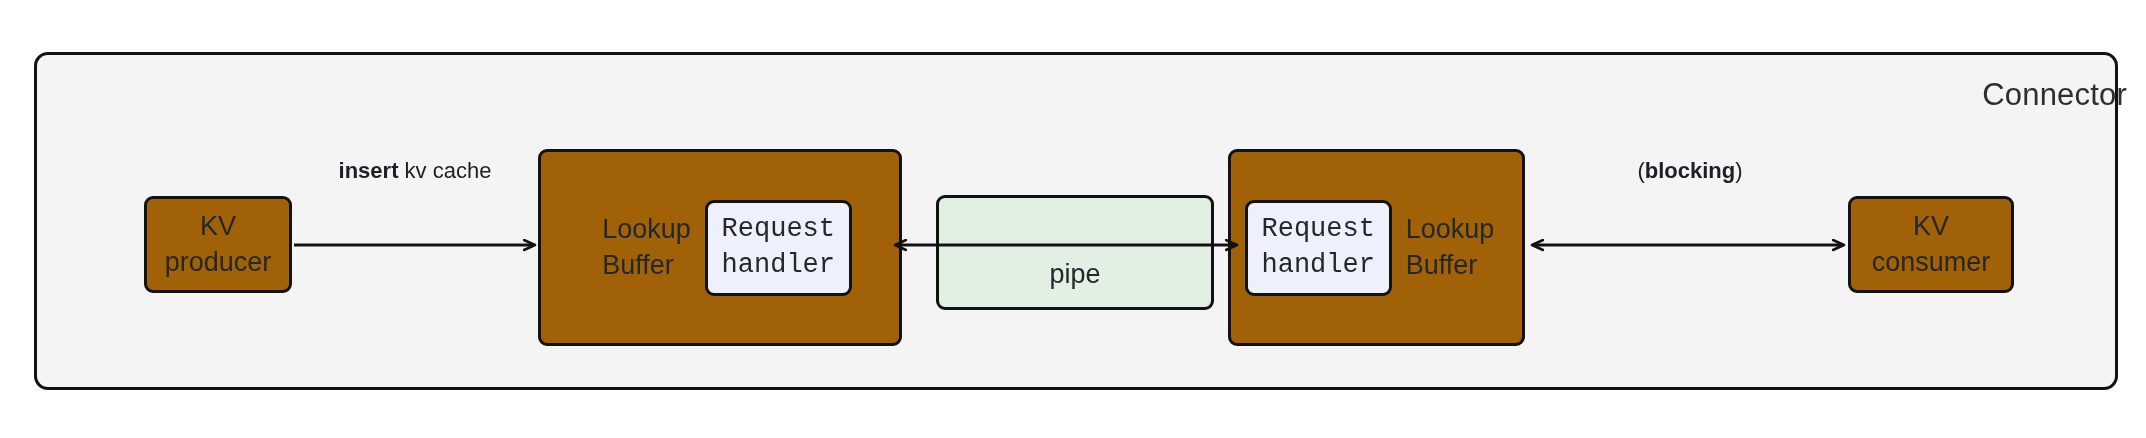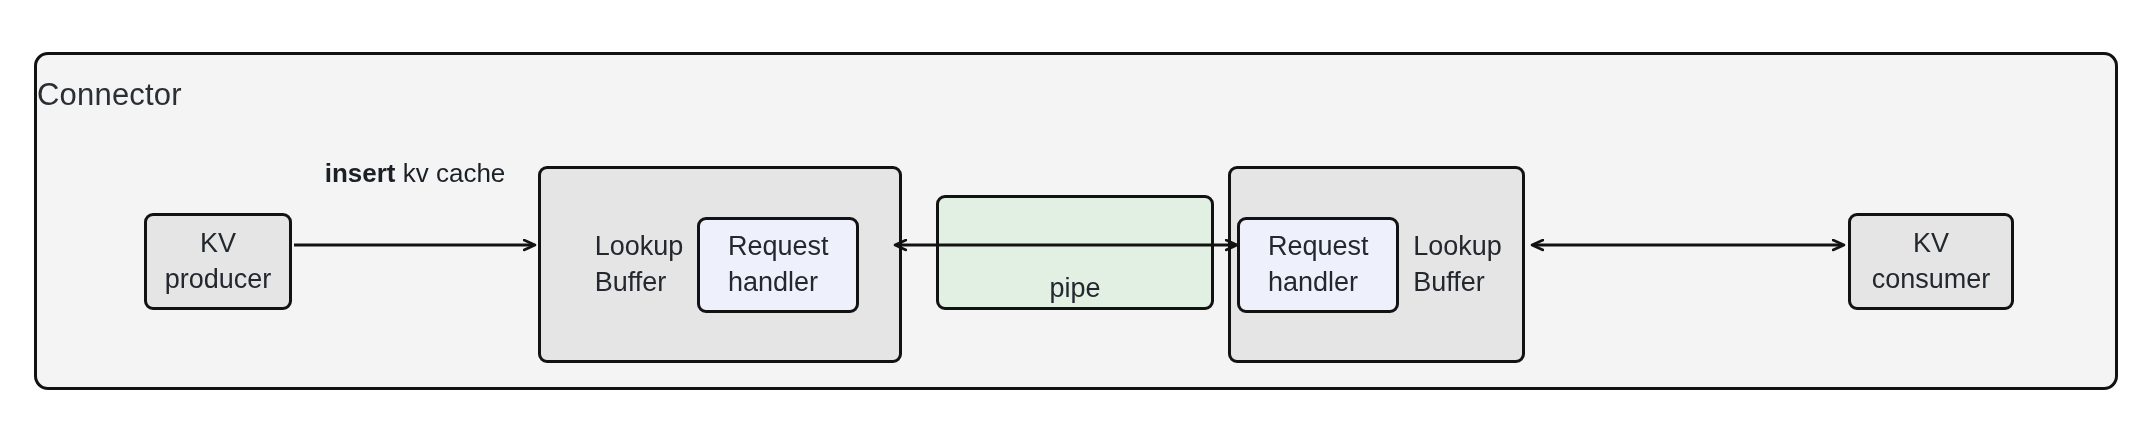--- a/index.html
+++ b/index.html
@@ -26,24 +26,24 @@
     top: 52px;
     width: 2084px;
     height: 338px;
     box-sizing: border-box;
     background: #f4f4f4;
     border: 3px solid #121212;
     border-radius: 14px;
   }
   .connector-title {
     position: absolute;
-    left: 0;
+    left: 12px;
     top: 24px;
     width: 100%;
-    text-align: left;
+    text-align: right;
     font-size: 31px;
     color: #2a2f36;
     letter-spacing: 0.2px;
     line-height: 1;
   }
 
   
   .node {
     position: absolute;
     box-sizing: border-box;
@@ -53,22 +53,21 @@
     justify-content: center;
     text-align: center;
     border: 3px solid #121212;
     border-radius: 9px;
     font-size: 27px;
     line-height: 1.32;
     color: #23272e;
     white-space: pre-line;
   }
   .node.blue {
-    background: #e5e5e5;
-    margin-top: 17px;
+    background: #a16207;
   }
   .node.green {
     background: #e2f0e4;
   }
 
   
   #kv-producer {
     left: 144px;
     top: 196px;
     width: 148px;
@@ -117,42 +116,44 @@
   
   .req-handler {
     box-sizing: border-box;
     border: 3px solid #121212;
     border-radius: 9px;
     background: #eef1fc;
     font-size: 27px;
     line-height: 1.32;
     color: #23272e;
     white-space: pre-line;
-    text-align: left;
+    text-align: right;
     display: flex;
     align-items: center;
     justify-content: center;
-    width: 162px;
+    width: 147px;
     height: 96px;
+    font-family: Liberation Mono, monospace;
   }
 
   
   #pipe {
     left: 936px;
     top: 195px;
     width: 278px;
     height: 115px;
     justify-content: flex-end;
+    padding-bottom: 14px;
   }
 
   
   .arrow-label {
     position: absolute;
     text-align: center;
-    font-size: 26px;
+    font-size: 22px;
     line-height: 1.42;
     color: #1b1f26;
     white-space: nowrap;
   }
   .arrow-label b { font-weight: 700; }
   #label-insert {
     left: 240px;
     top: 155px;
     width: 350px;
   }
@@ -198,20 +199,21 @@
   <div class="node green" id="pipe">pipe</div>
 
   <div class="node blue" id="lookup-buffer-right">
     <div class="req-handler">Request
 handler</div>
     <div class="buffer-label">Lookup
 Buffer</div>
   </div>
 
   <div class="arrow-label" id="label-drop-select">
+    <div><span>(</span><b>blocking</b><span>)</span></div>
   </div>
 
   <div class="node blue" id="kv-consumer">KV
 consumer</div>
 
   <svg id="arrow-layer" viewBox="0 0 2146 438" width="2146" height="438">
     <defs>
       <marker id="ah-r" markerWidth="14" markerHeight="14" refX="11" refY="6" orient="auto" markerUnits="userSpaceOnUse">
         <path d="M1,1 L12,6 L1,11" fill="none" stroke="#121212" stroke-width="2.6" stroke-linecap="round" stroke-linejoin="round"></path>
       </marker>

